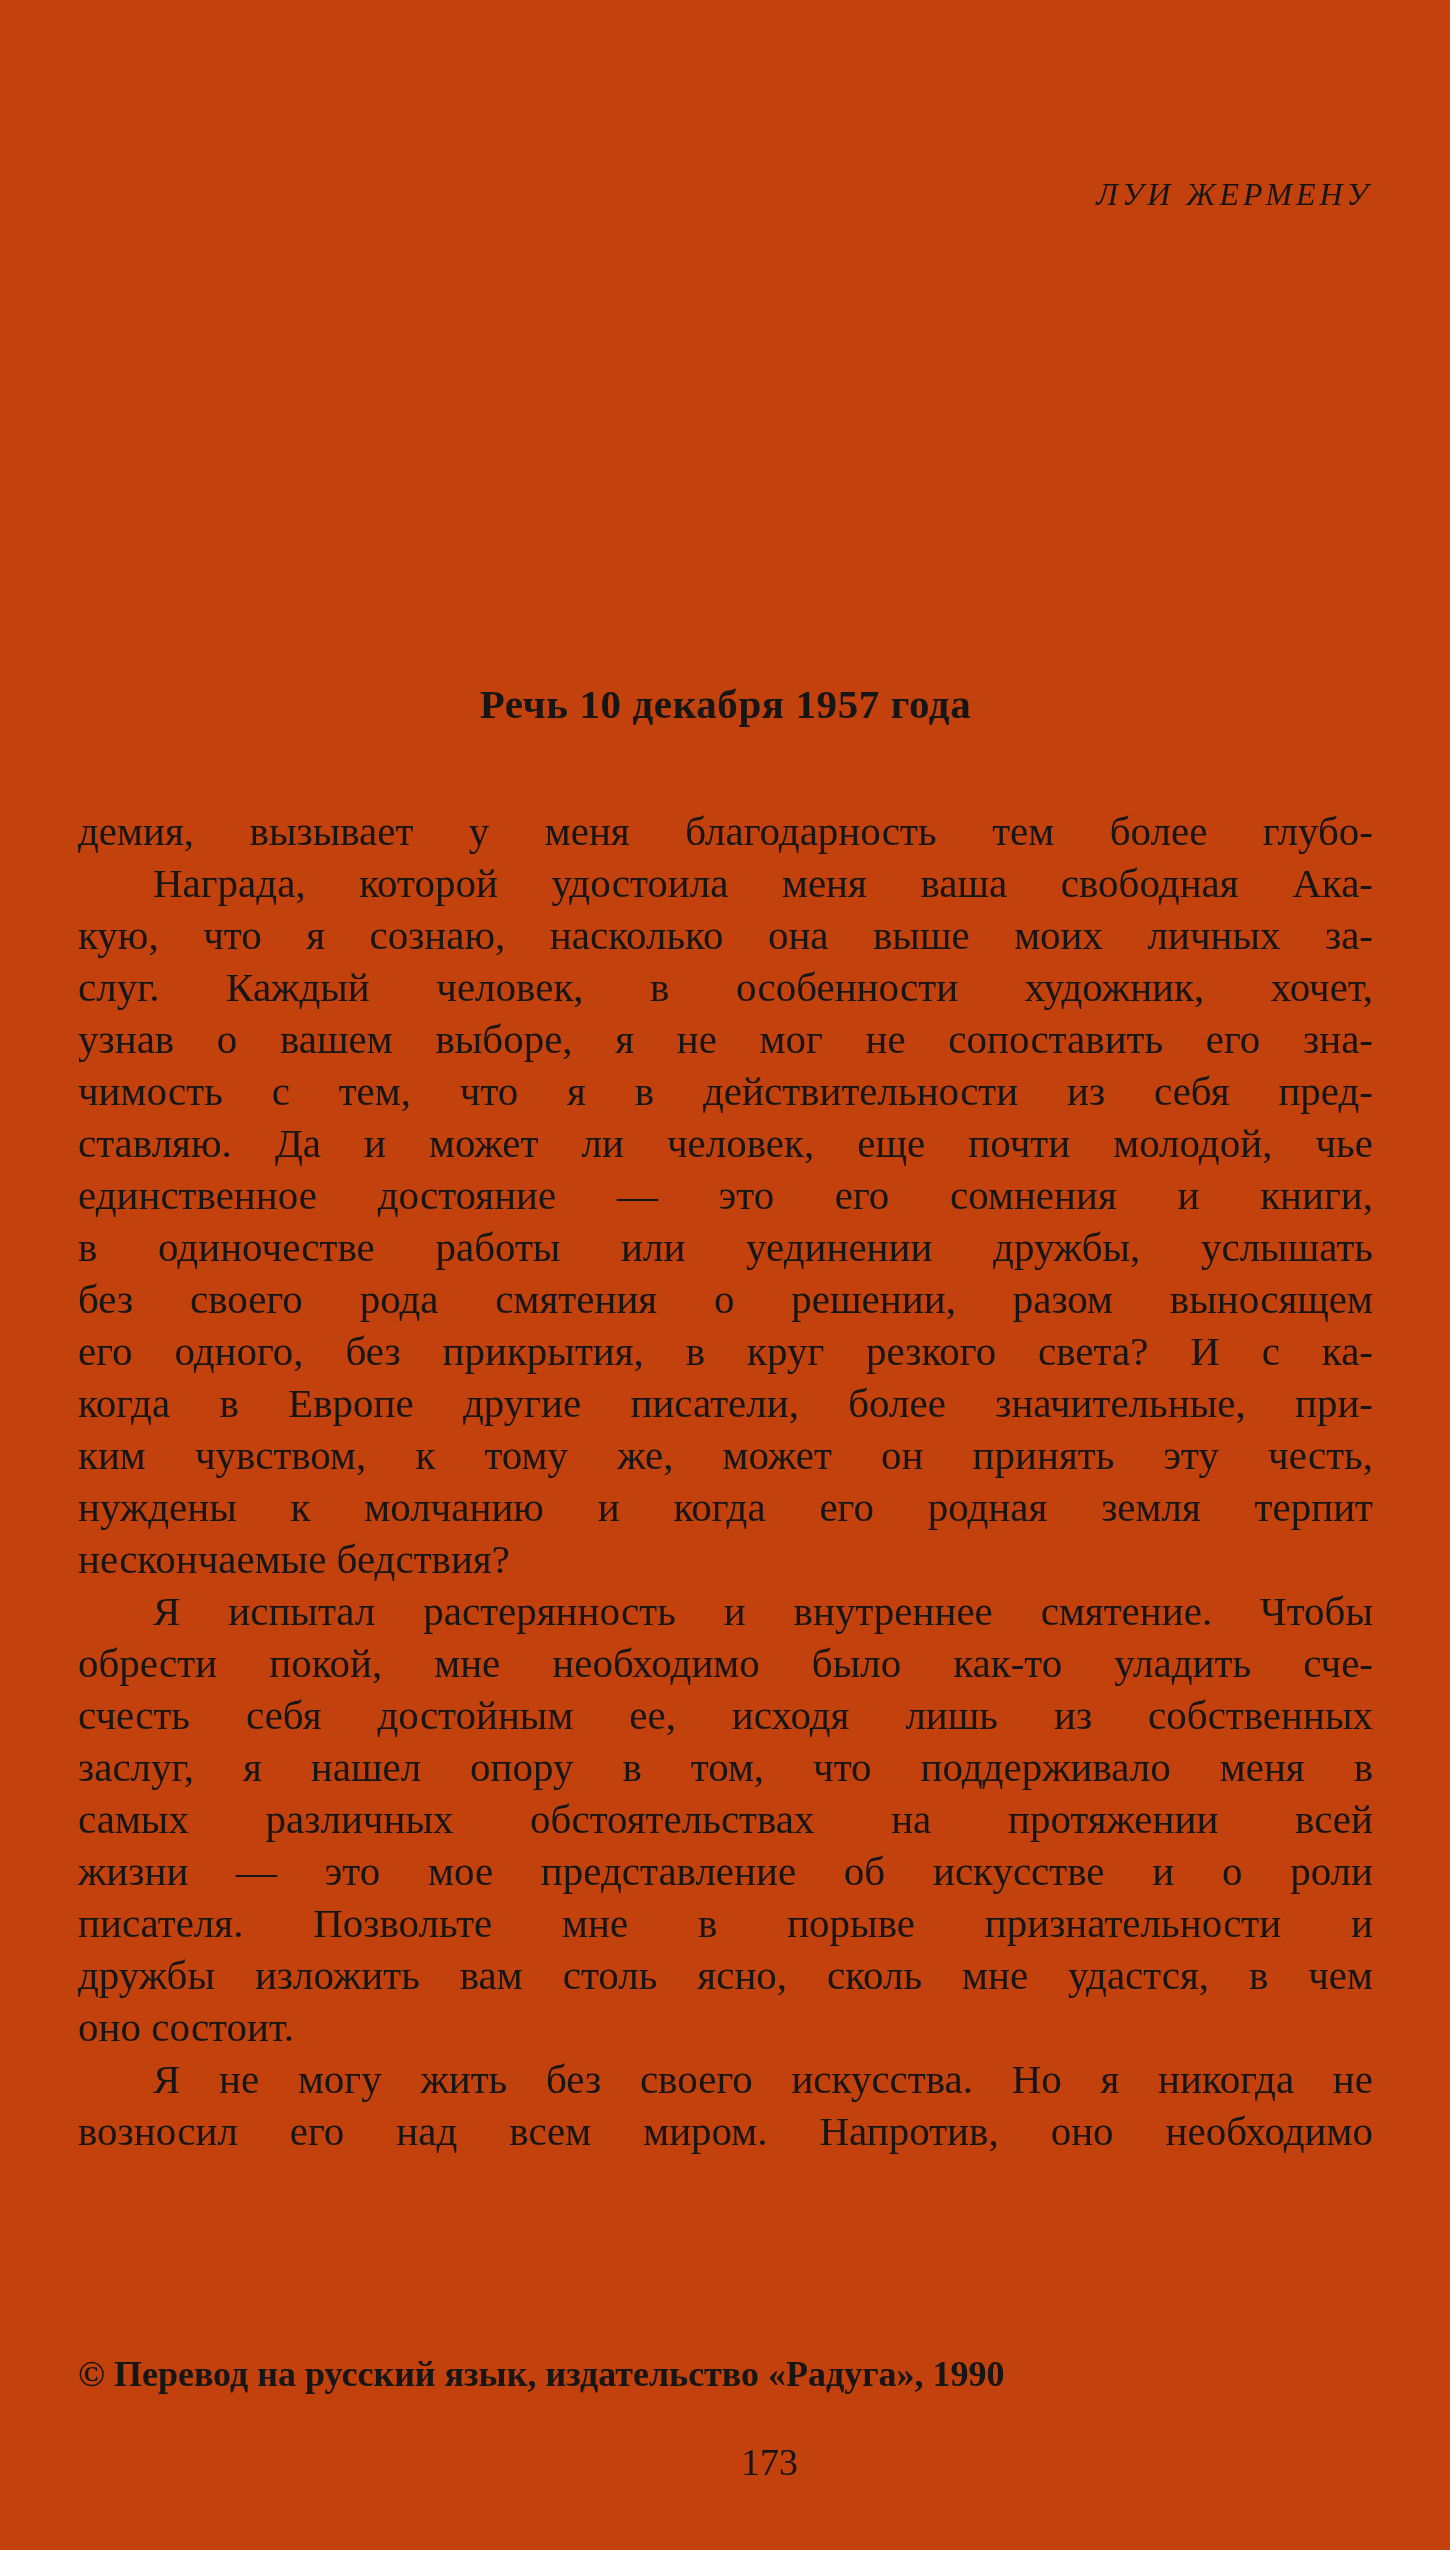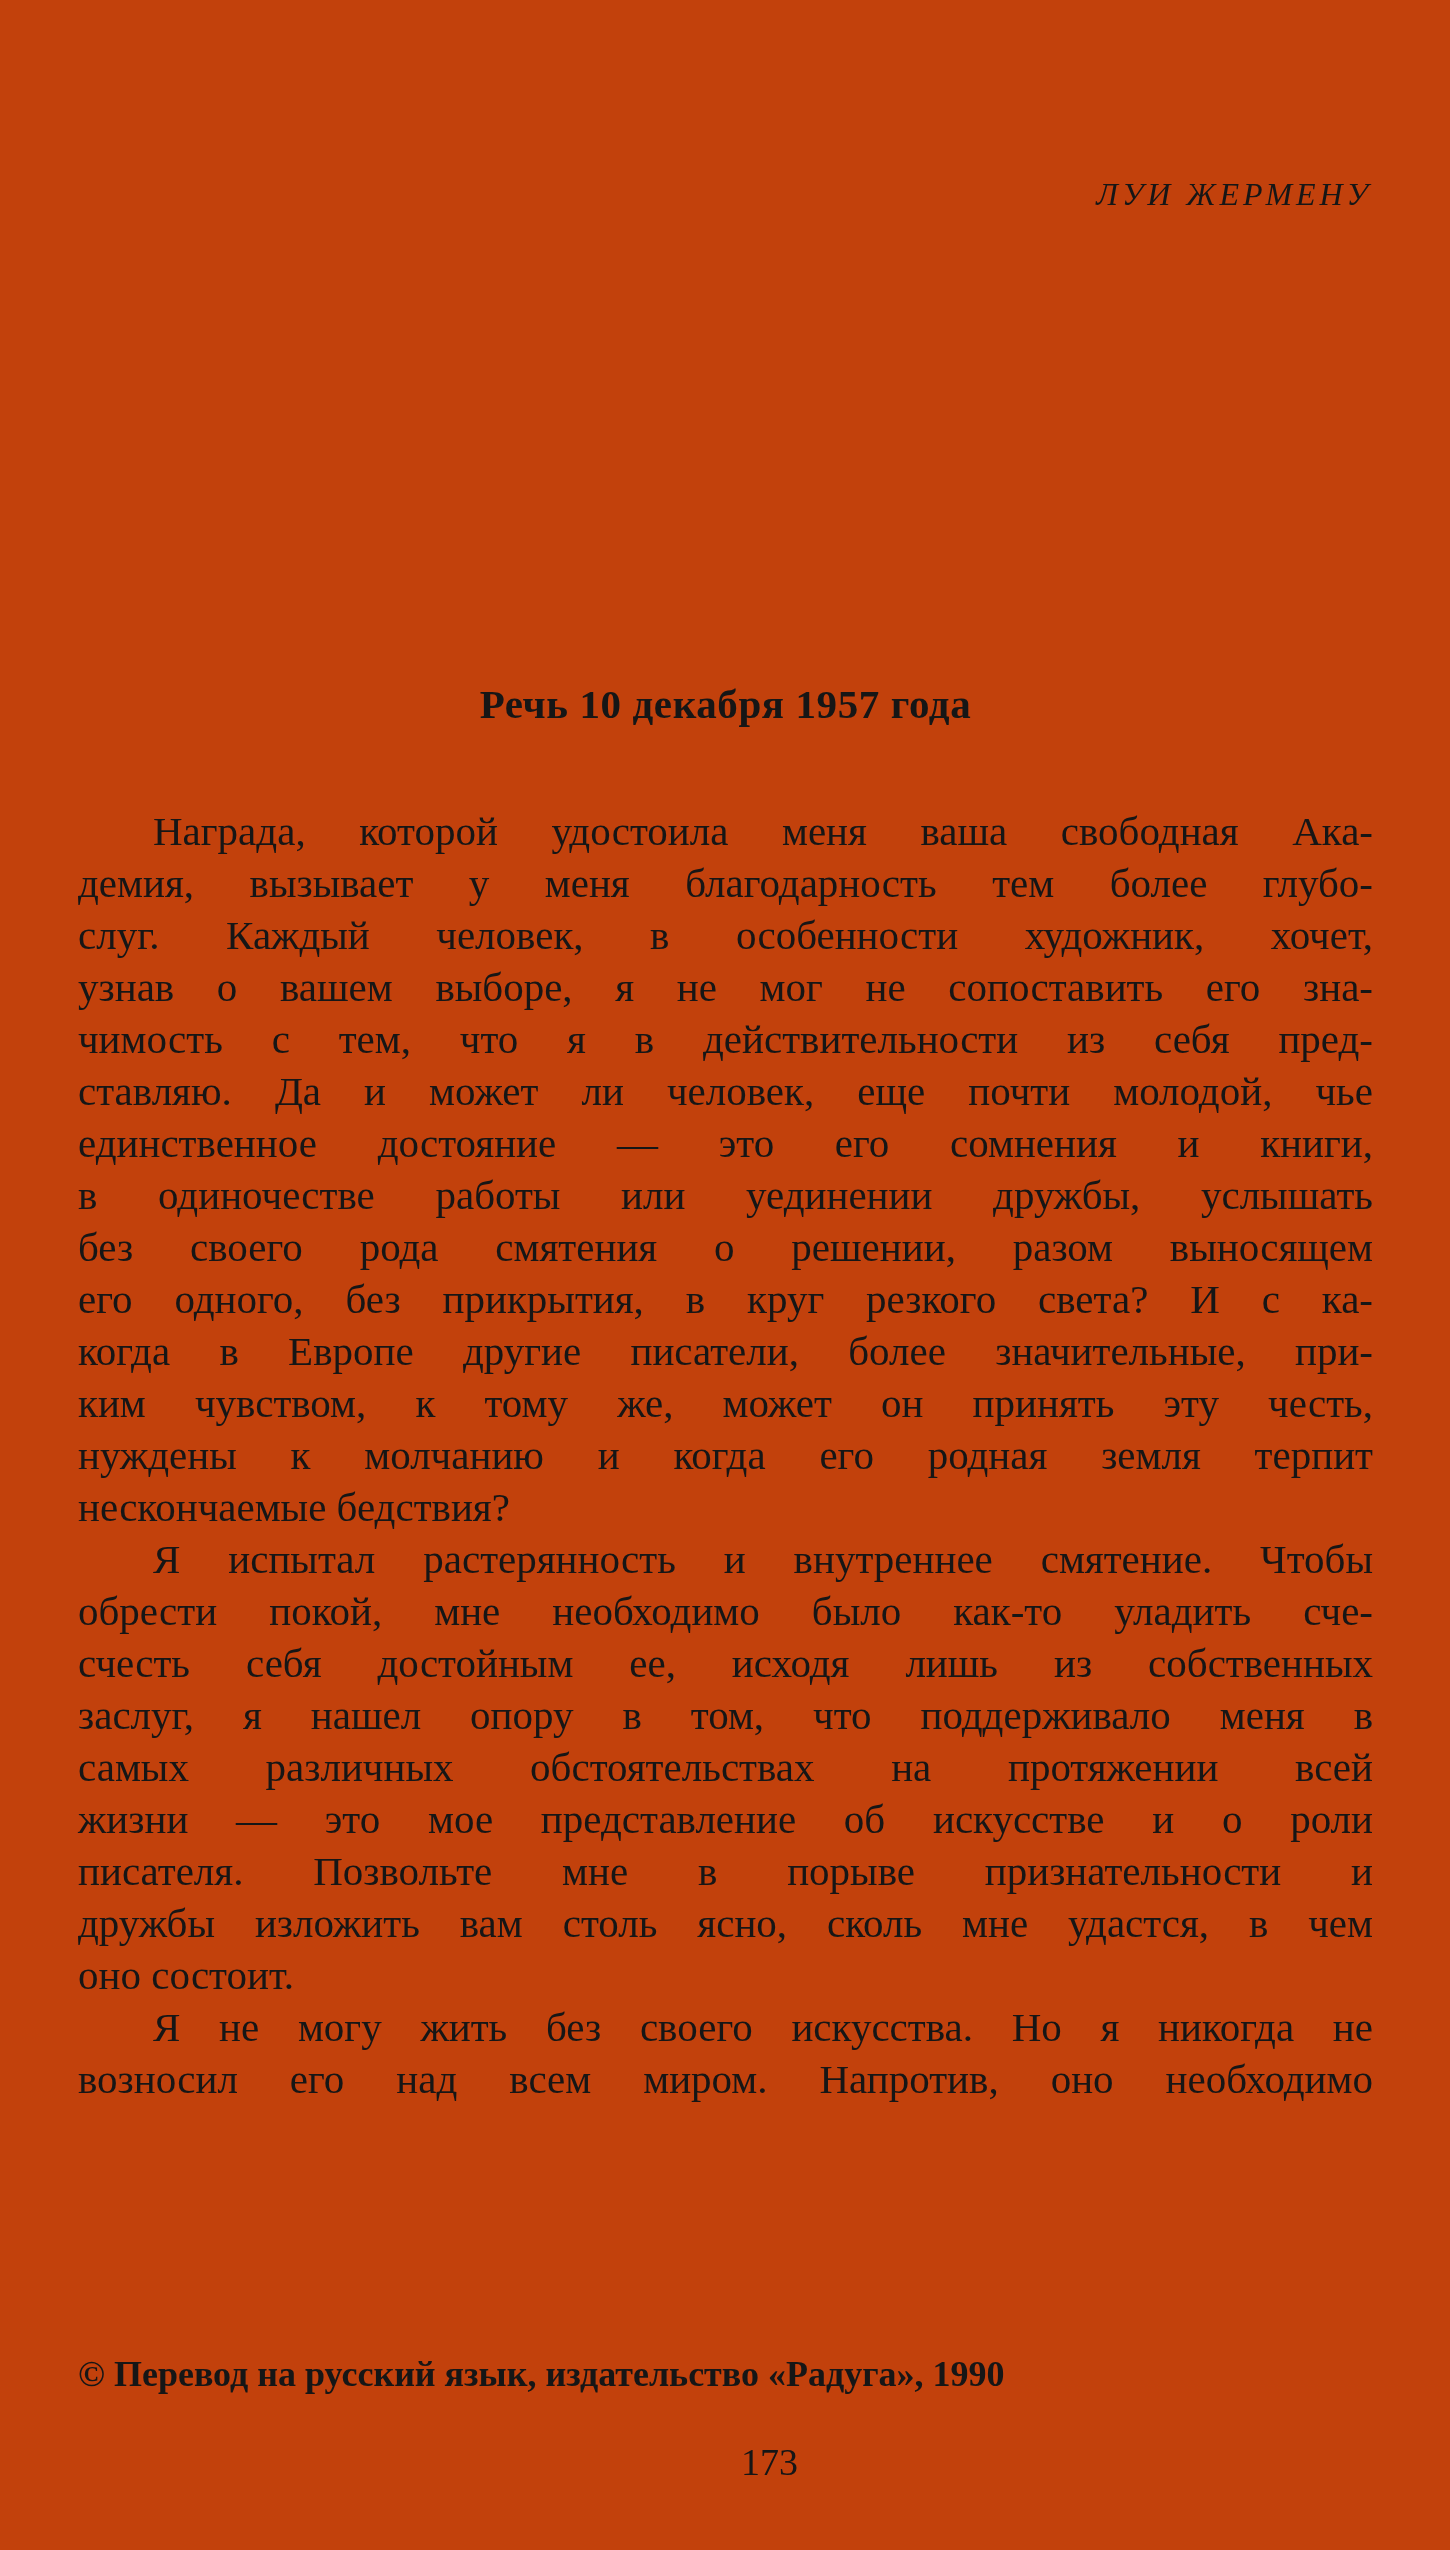--- a/index.html
+++ b/index.html
@@ -80,22 +80,23 @@
 
 <div class="sheet">
 
   <div class="running-head">ЛУИ ЖЕРМЕНУ</div>
 
   <div class="content">
     <h1 class="title">Речь 10 декабря 1957 года</h1>
 
     <div class="body-text">
         <div class="paragraph">
+          <div class="line">демия, вызывает у меня благодарность тем более глубо-</div>
           <div class="line first">Награда, которой удостоила меня ваша свободная Ака-</div>
-          <div class="line">демия, вызывает у меня благодарность тем более глубо-</div>
+          <div class="line">кую, что я сознаю, насколько она выше моих личных за-</div>
           <div class="line">слуг. Каждый человек, в особенности художник, хочет,</div>
           <div class="line">узнав о вашем выборе, я не мог не сопоставить его зна-</div>
           <div class="line">чимость с тем, что я в действительности из себя пред-</div>
           <div class="line">ставляю. Да и может ли человек, еще почти молодой, чье</div>
           <div class="line">единственное достояние — это его сомнения и книги,</div>
           <div class="line">в одиночестве работы или уединении дружбы, услышать</div>
           <div class="line">без своего рода смятения о решении, разом выносящем</div>
           <div class="line">его одного, без прикрытия, в круг резкого света? И с ка-</div>
           <div class="line">когда в Европе другие писатели, более значительные, при-</div>
           <div class="line">ким чувством, к тому же, может он принять эту честь,</div>

